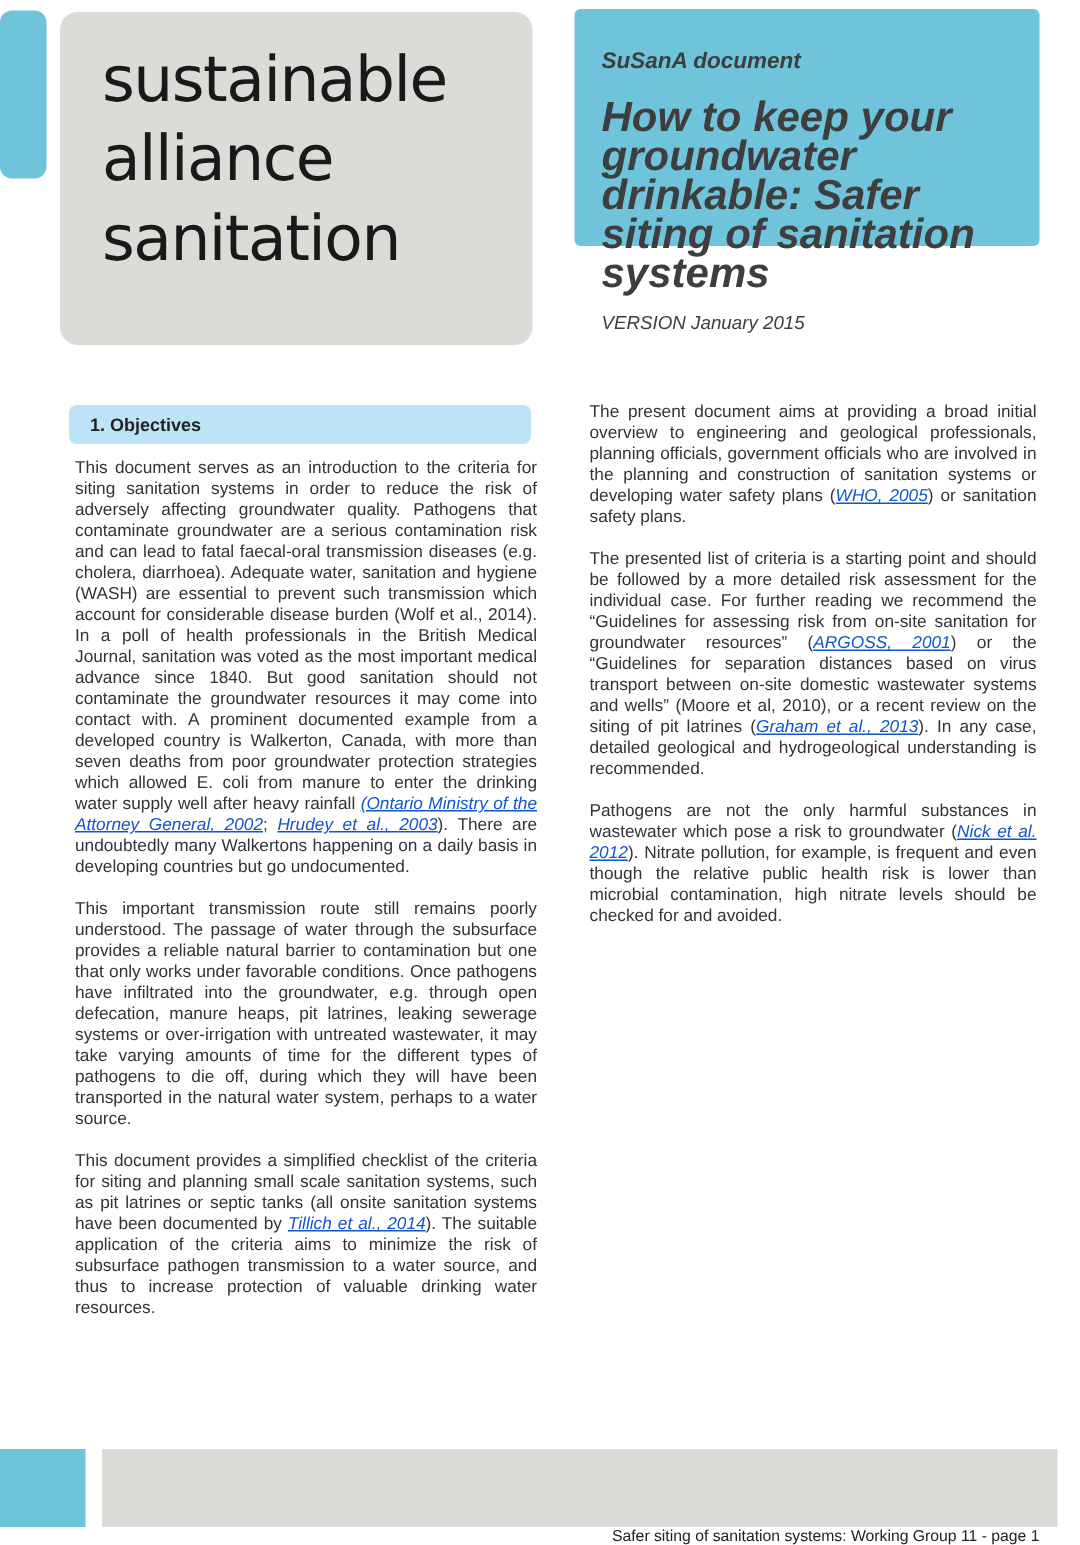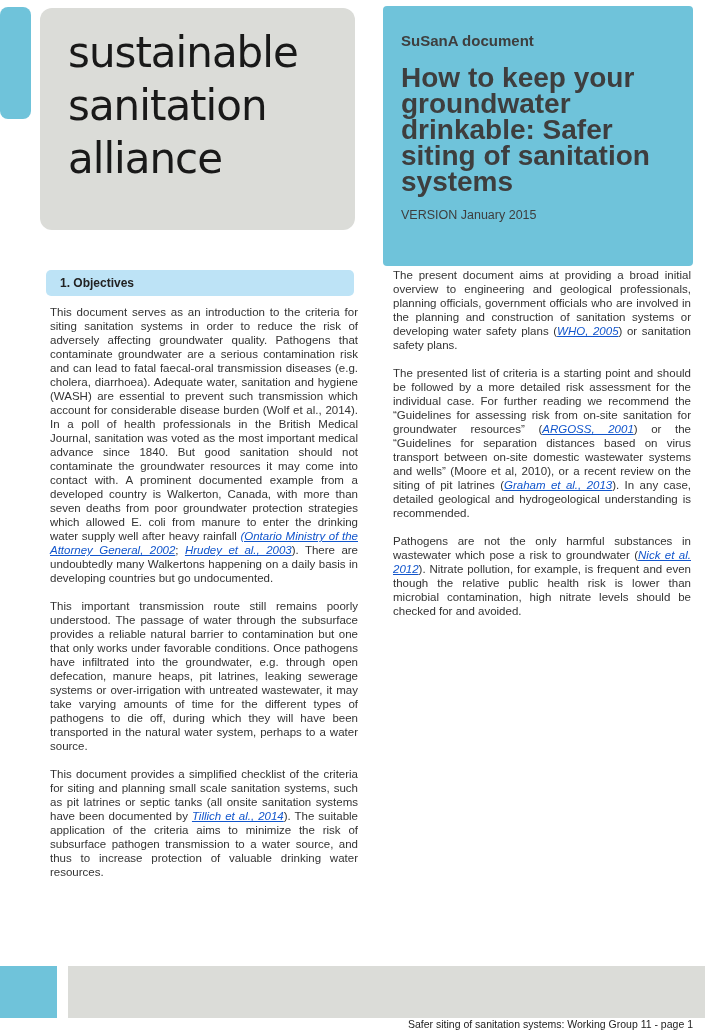--- a/index.html
+++ b/index.html
@@ -22,23 +22,23 @@
   .footer-blue{position:absolute;left:0;top:966px;width:57px;height:52px;
                background:var(--accent-blue);}
 
   
   .logo-box{position:absolute;left:40px;top:8px;width:315px;height:222px;
             background:var(--box-gray);border-radius:12px;padding:18px 0 0 28px;}
   .logo-line{font-family:"DejaVu Sans",sans-serif;font-size:42px;line-height:53px;
              color:#191919;letter-spacing:-1px;}
 
   
-  .header-box{position:absolute;left:383px;top:6px;width:310px;height:260px;
+  .header-box{position:absolute;left:383px;top:6px;width:310px;height:158px;
               background:var(--accent-blue);border-radius:4px;
-              padding:26px 18px 0 18px;color:var(--header-text);}
+              padding:26px 18px 0 18px;color:var(--header-text);font-style:italic;}
   .kicker{font-size:15px;font-weight:bold;}
   .title{font-size:28px;line-height:26px;font-weight:bold;margin-top:16px;}
   .version{font-size:12.5px;margin-top:13px;}
 
   
   .content{position:absolute;left:50px;top:268px;width:641px;
            display:grid;grid-template-columns:308px 298px;column-gap:35px;}
   .section-heading{background:var(--heading-bar);border-radius:5px;height:26px;
                    line-height:26px;font-size:12px;font-weight:bold;color:#222;
                    padding-left:14px;margin:2px 4px 9px -4px;}
@@ -55,22 +55,22 @@
 </style>
 </head>
 <body>
 
 <div class="page">
 
   <div class="strip-top"></div>
 
   <div class="logo-box">
     <div class="logo-line">sustainable</div>
+    <div class="logo-line">alliance</div>
     <div class="logo-line">sanitation</div>
-    <div class="logo-line">alliance</div>
   </div>
 
   <div class="header-box">
     <div class="kicker">SuSanA document</div>
     <h1 class="title">How to keep your groundwater drinkable: Safer siting of sanitation systems</h1>
     <div class="version">VERSION January 2015</div>
   </div>
 
   <div class="content">
     <div class="col">

